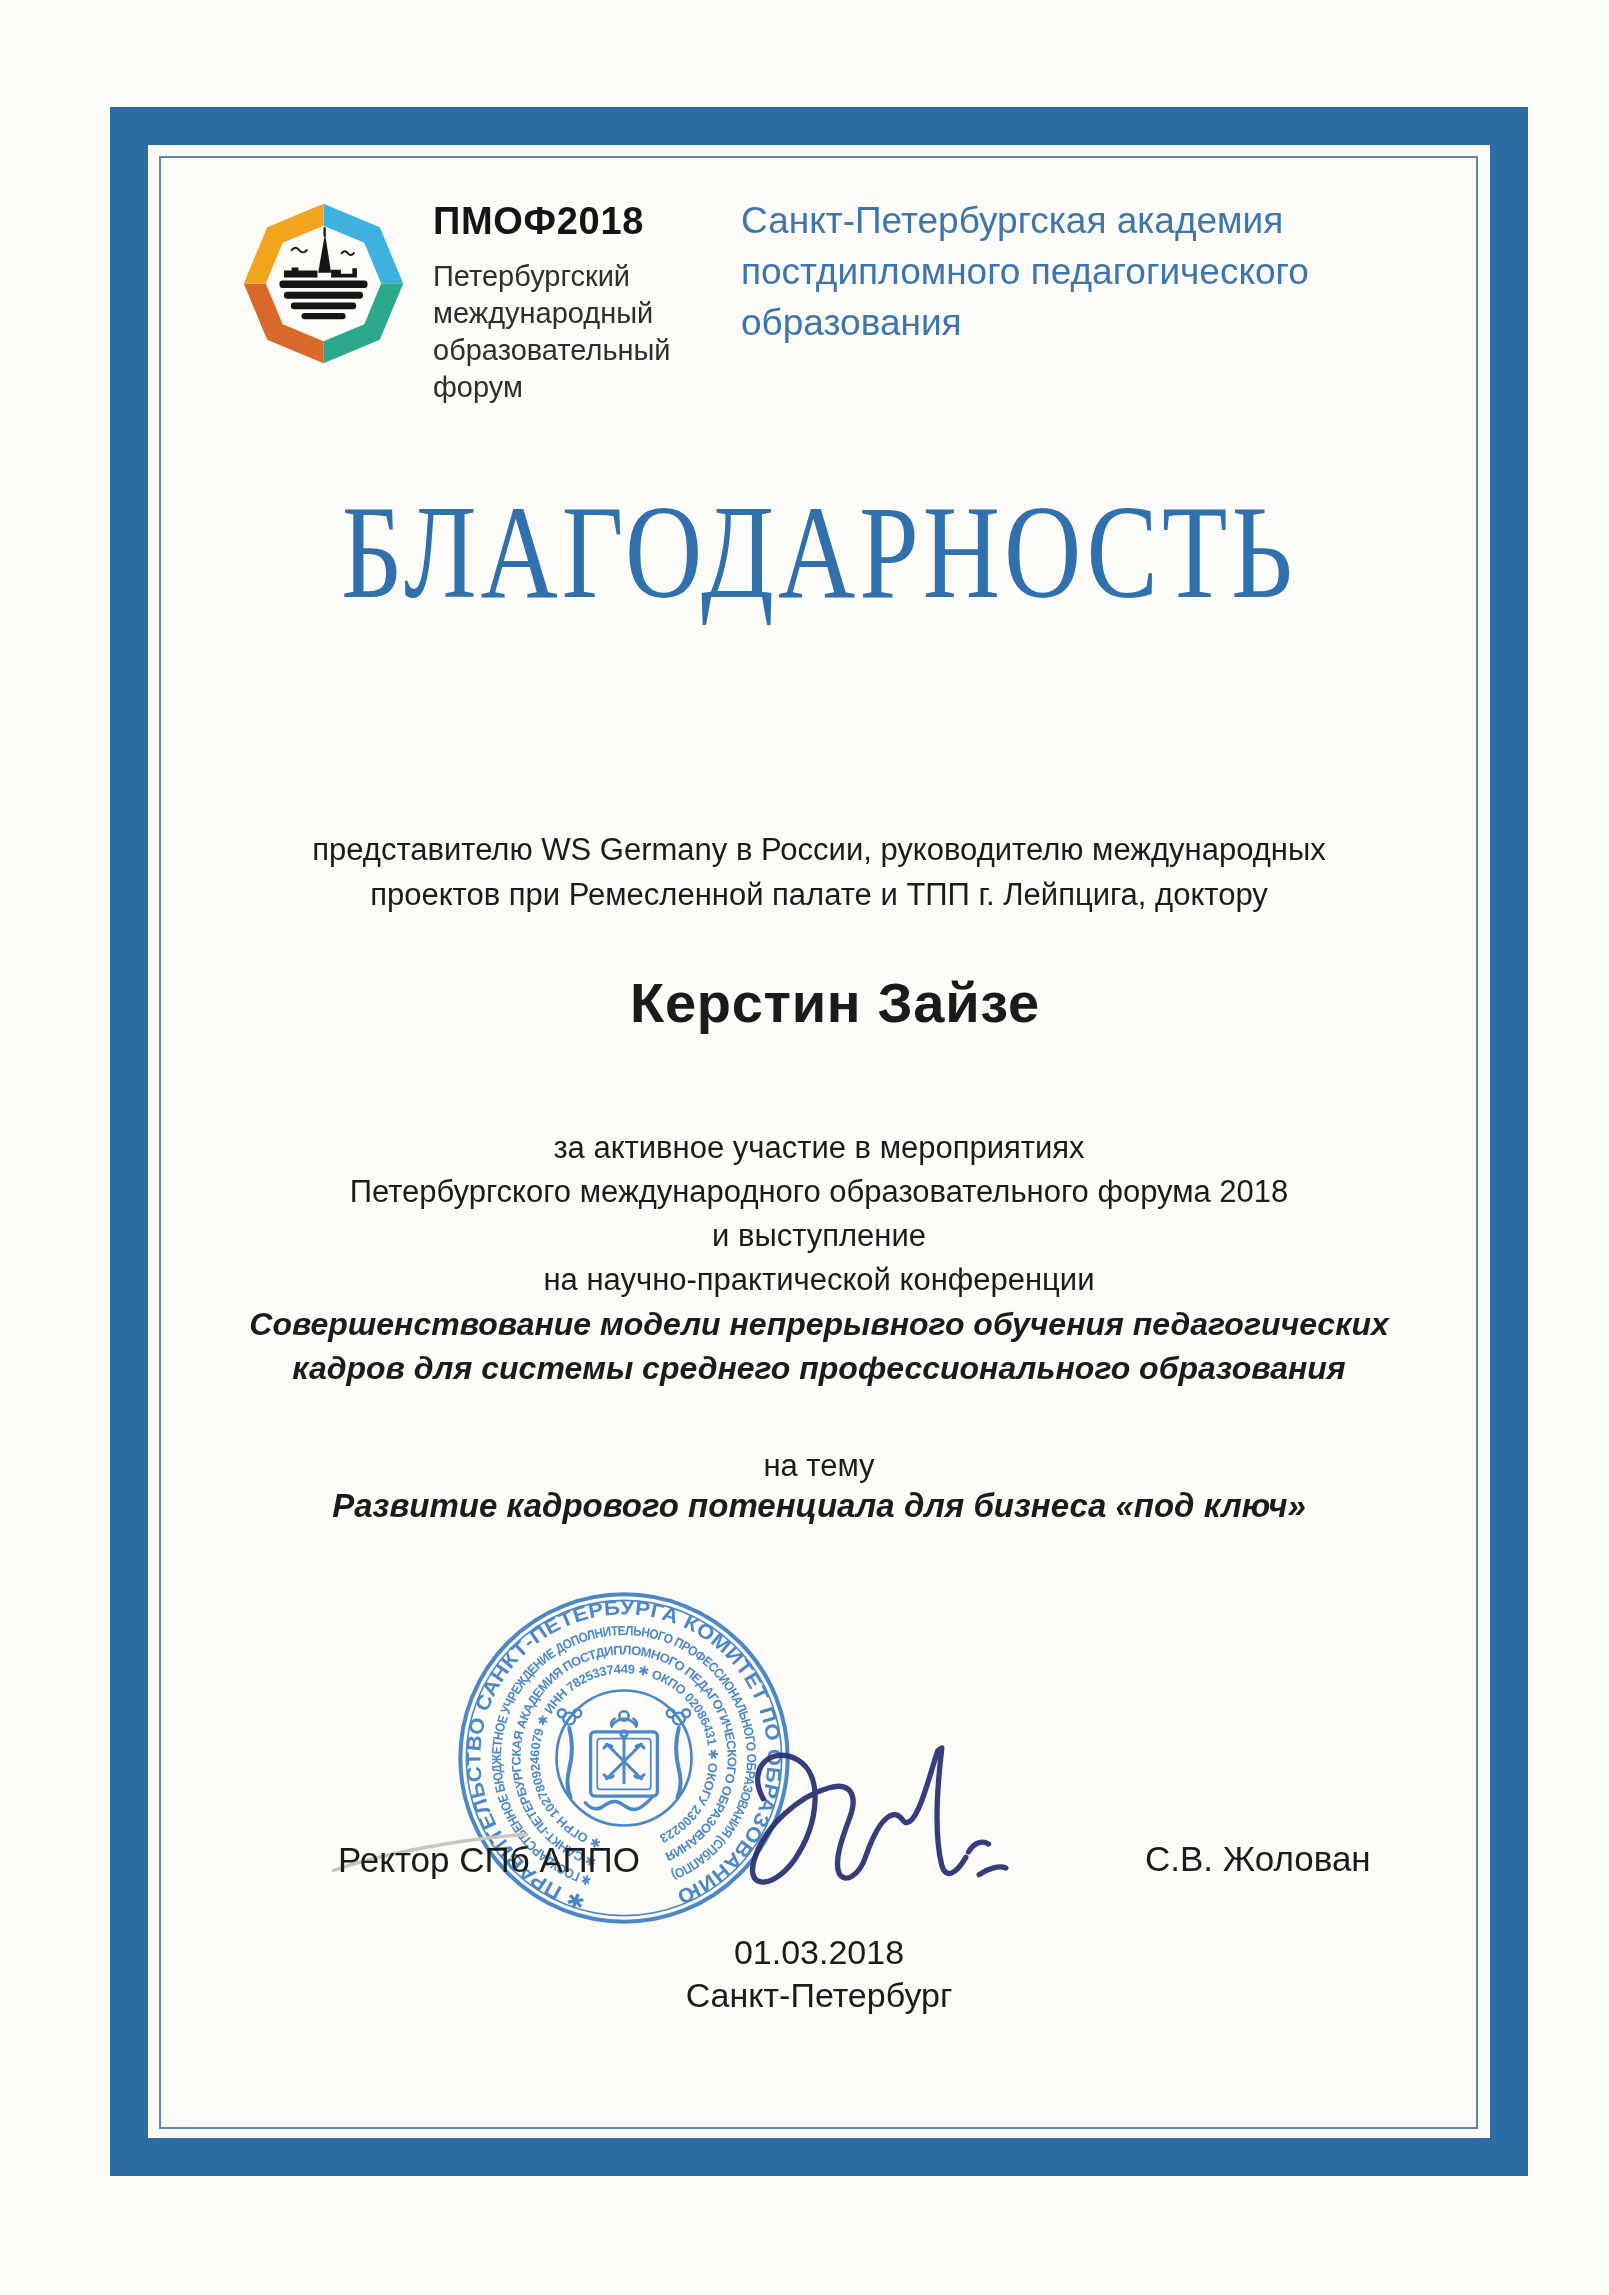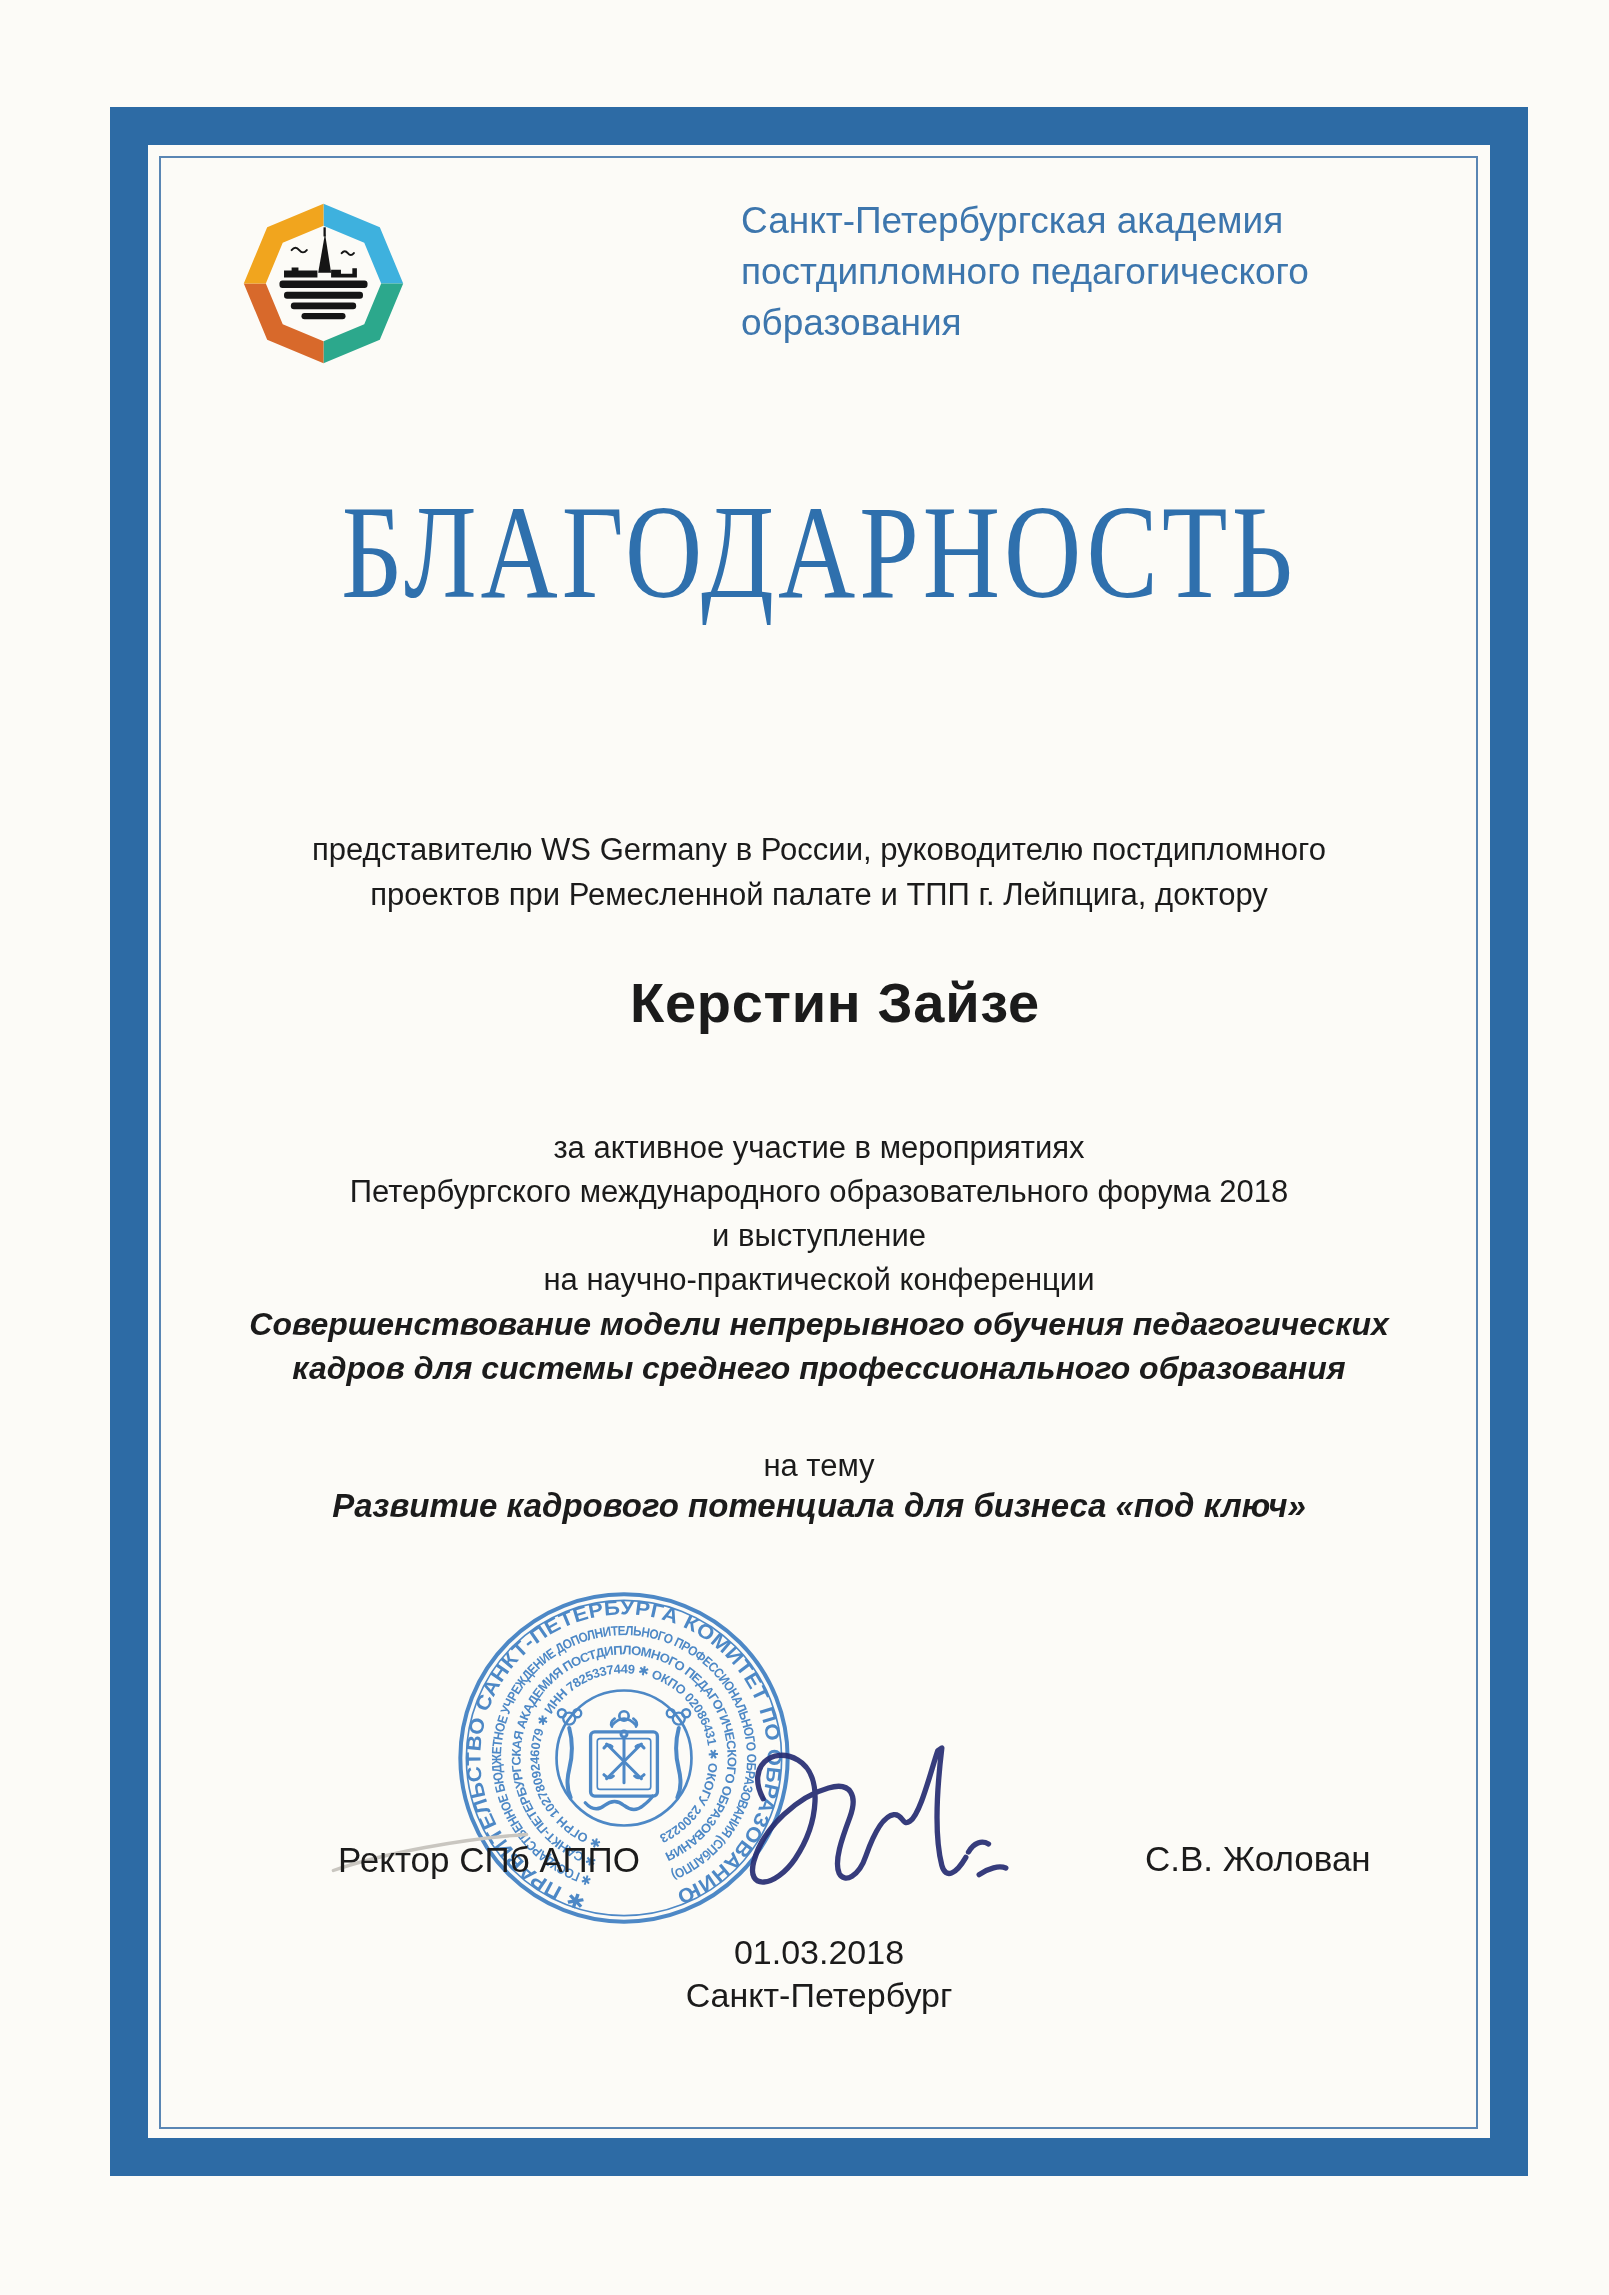--- a/index.html
+++ b/index.html
@@ -102,31 +102,40 @@
           <rect x="-52" y="11" width="104" height="9" rx="4"></rect>
           <rect x="-43" y="25" width="86" height="9" rx="4"></rect>
           <rect x="-29" y="39" width="58" height="8" rx="4"></rect>
         </g>
         <g stroke="#151515" stroke-width="2.6" fill="none" stroke-linecap="round">
           <path d="M-42,-44 q5,-6 10,0 q5,6 10,0"></path>
           <path d="M24,-40 q4,-5 8,0 q4,5 8,0"></path>
         </g>
       </svg>
     </div>
+    <div class="logo-text">
+      <div class="logo-title">ПМОФ2018</div>
+      <div class="logo-sub">
+        <div>Петербургский</div>
+        <div>международный</div>
+        <div>образовательный</div>
+        <div>форум</div>
+      </div>
+    </div>
 
     <div class="academy">
       <div>Санкт-Петербургская академия</div>
       <div>постдипломного педагогического</div>
       <div>образования</div>
     </div>
 
     <div class="cert-title">БЛАГОДАРНОСТЬ</div>
 
     <div class="abs centered recipient">
-      <div>представителю WS Germany в России, руководителю постдипломного</div>
+      <div>представителю WS Germany в России, руководителю международных</div>
       <div>проектов при Ремесленной палате и ТПП г. Лейпцига, доктору</div>
     </div>
 
     <div class="abs centered name">Керстин Зайзе</div>
 
     <div class="abs centered body-block">
       <div>за активное участие в мероприятиях</div>
       <div>Петербургского международного образовательного форума 2018</div>
       <div>и выступление</div>
       <div>на научно-практической конференции</div>

